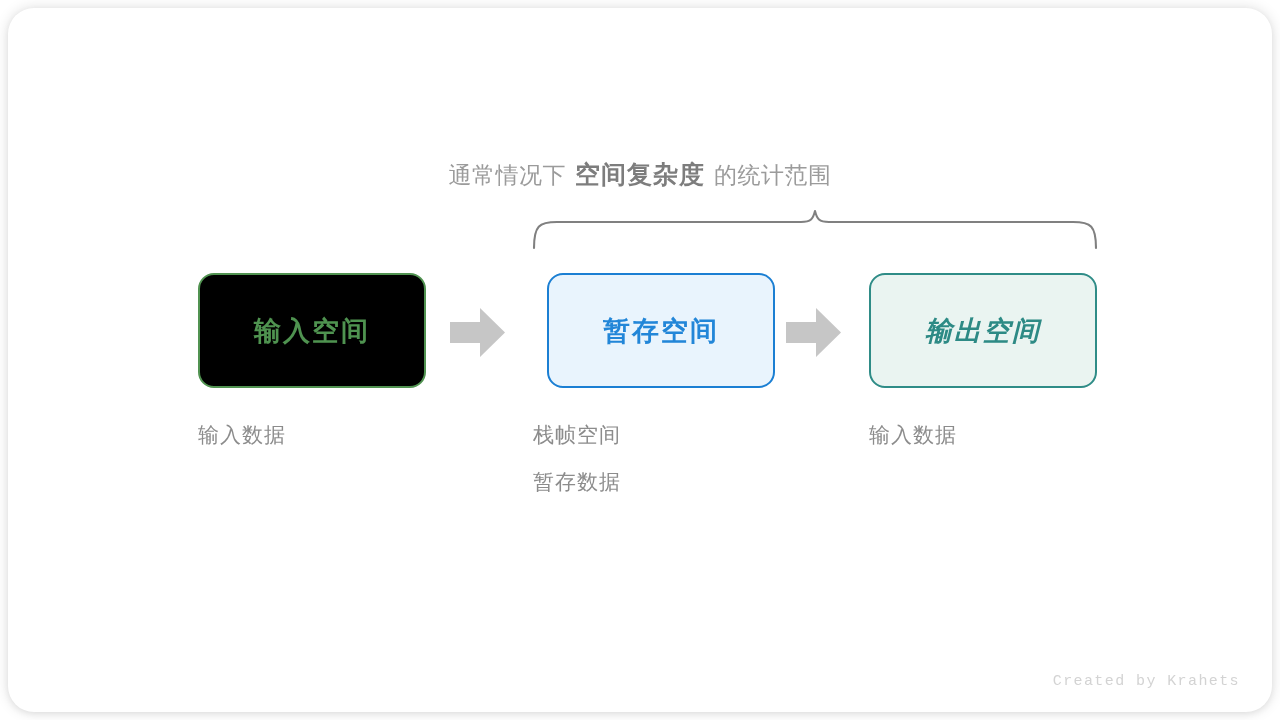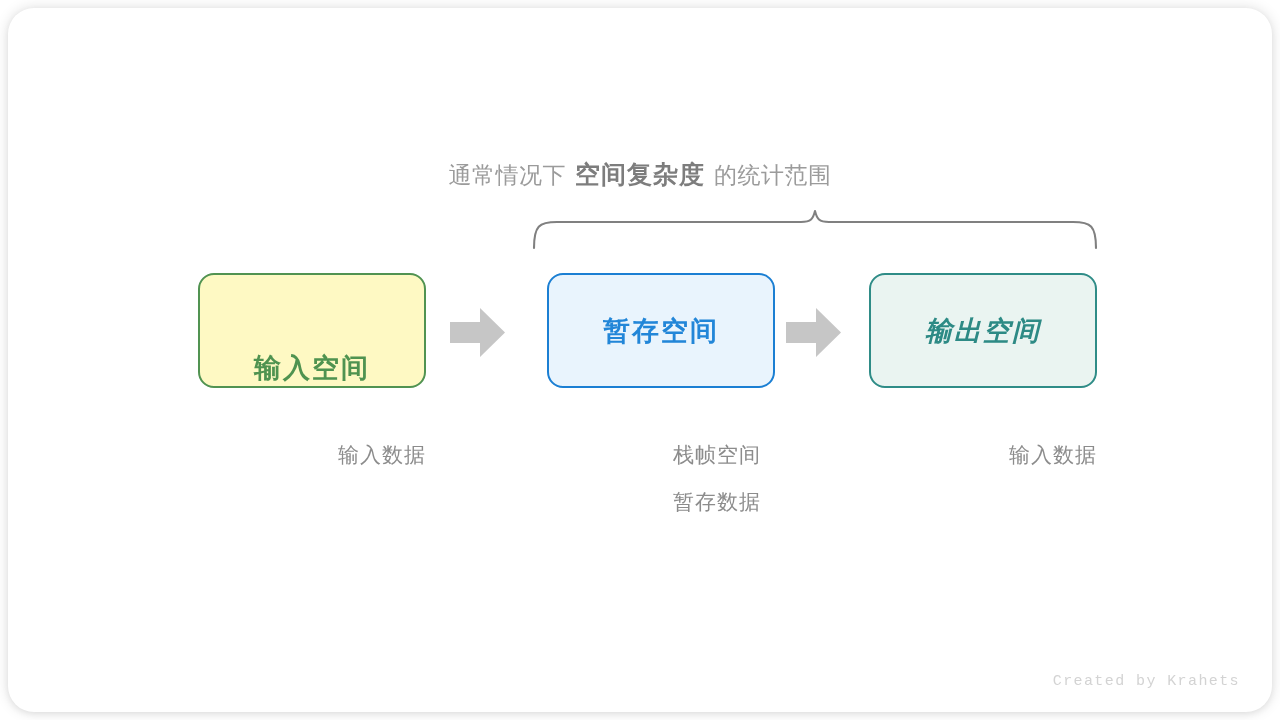--- a/index.html
+++ b/index.html
@@ -74,21 +74,21 @@
     display: flex;
     align-items: center;
     justify-content: center;
   }
   .box-label {
     font-size: 27px;
     font-weight: bold;
     letter-spacing: 2px;
   }
 
-  #box-input  { left: 190px; background: #fef9c3; border-color: #519351; align-items: flex-end; }
+  #box-input  { left: 190px; background: #000000; border-color: #519351; }
   #box-input .box-label  { color: #4f9350; }
 
   #box-temp   { left: 539px; background: #e9f4fd; border-color: #1b7fd3; }
   #box-temp .box-label   { color: #2286d8; }
 
   #box-output { left: 861px; background: #eaf4f1; border-color: #2f8c87; font-style: italic; }
   #box-output .box-label { color: #2d8a85; }
 
   
   .arrow {
@@ -96,23 +96,23 @@
     top: 297px;
     width: 62px;
     height: 55px;
   }
   #arrow-1 { left: 438px; }
   #arrow-2 { left: 774px; }
 
   
   .caption-col {
     position: absolute;
-    top: 423px;
+    top: 403px;
     width: 228px;
-    text-align: right;
+    text-align: left;
   }
   #caption-input  { left: 190px; }
   #caption-temp   { left: 525px; }
   #caption-output { left: 861px; }
 
   .caption-line {
     font-size: 21px;
     color: #8c8c8c;
     line-height: 47px;
     letter-spacing: 1px;

